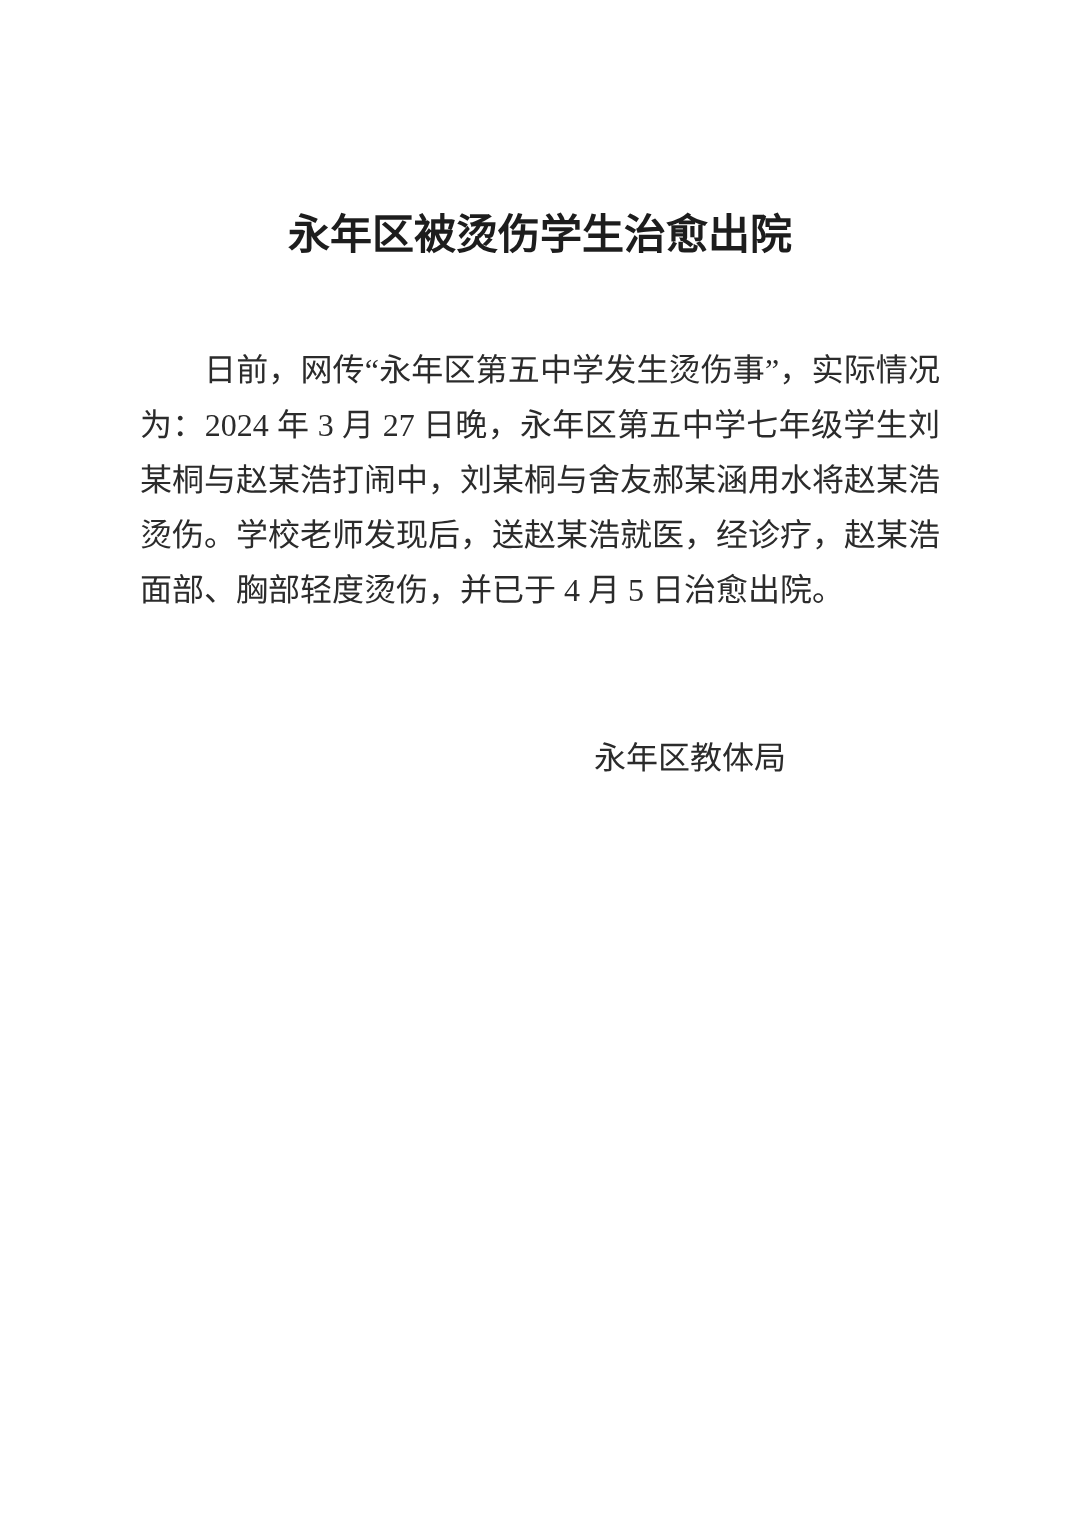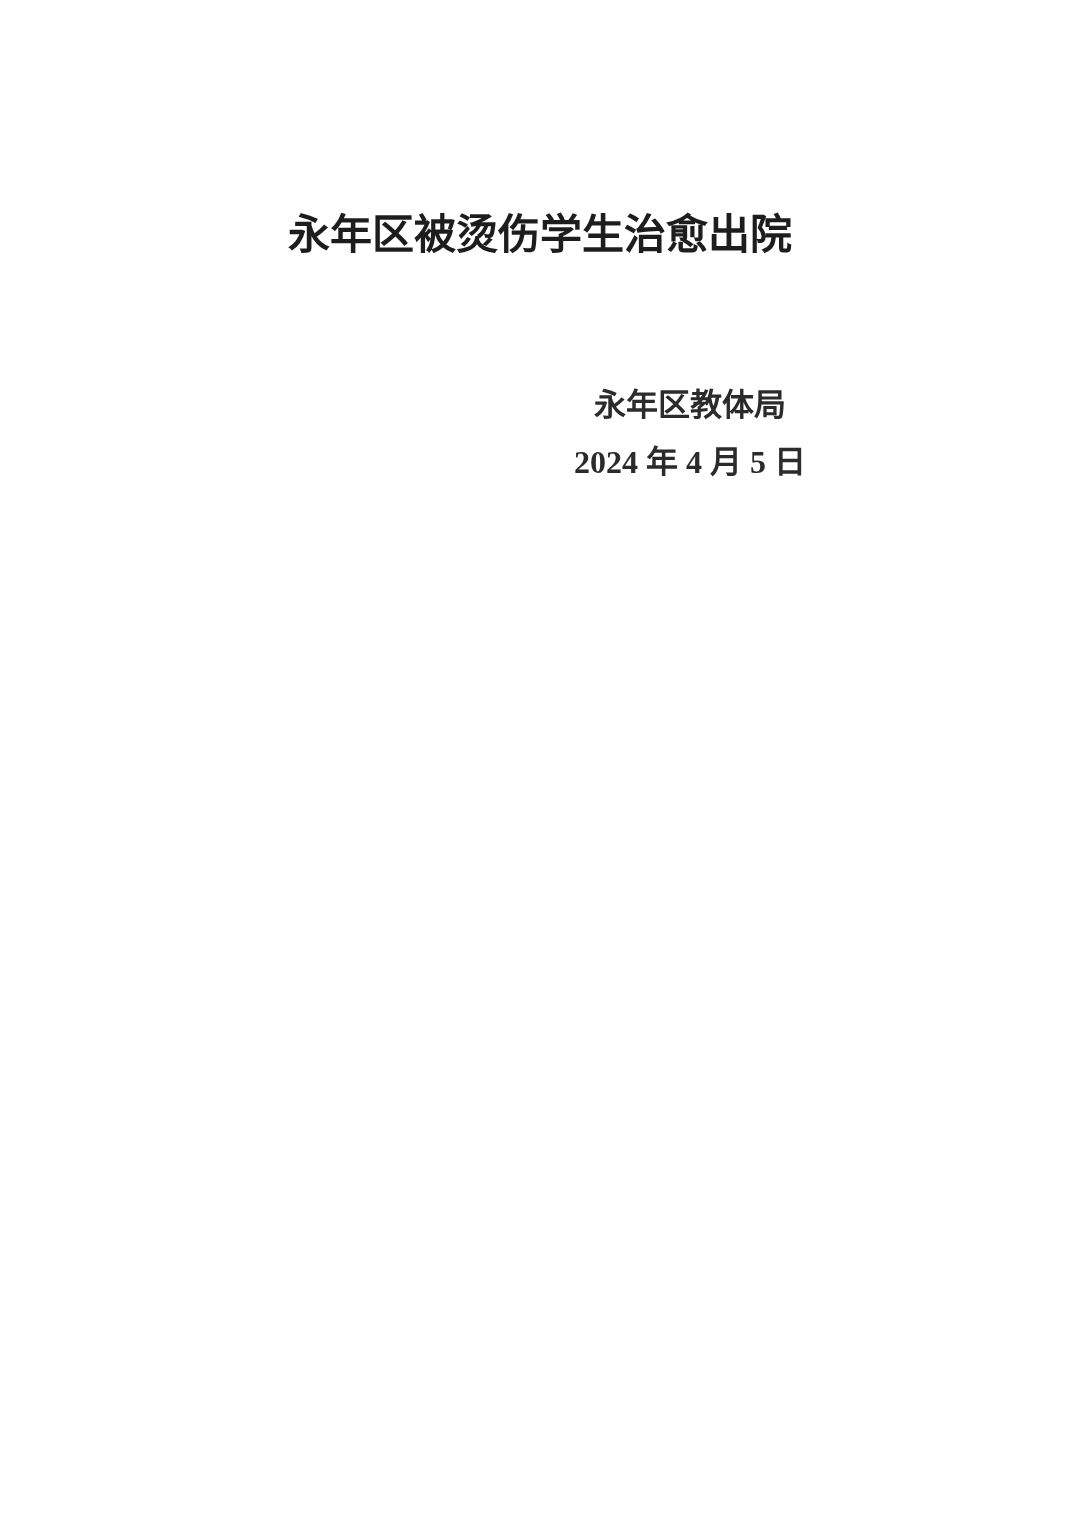--- a/index.html
+++ b/index.html
@@ -40,34 +40,33 @@
     margin: 0;
     text-indent: 2em;
   }
   .signature-block {
     width: 500px;
     margin: 112px 0 0 auto;
     text-align: center;
     font-size: 32px;
     line-height: 57px;
     color: #2b2b2b;
-    font-weight: bold;
   }
   .signature-line {
     margin: 0;
   }
 </style>
 </head>
 <body>
 
 <div class="page">
 
   <h1 class="title">永年区被烫伤学生治愈出院</h1>
 
   <div class="body-text">
+    <p class="para">日前，网传“永年区第五中学发生烫伤事”，实际情况为：2024 年 3 月 27 日晚，永年区第五中学七年级学生刘某桐与赵某浩打闹中，刘某桐与舍友郝某涵用水将赵某浩烫伤。学校老师发现后，送赵某浩就医，经诊疗，赵某浩面部、胸部轻度烫伤，并已于 4 月 5 日治愈出院。</p>
   </div>
 
   <div class="signature-block">
     <p class="signature-line">永年区教体局</p>
-    <p class="signature-line">2024 年 4 月 5 日</p>
   </div>
 
 </div>
 
 </body></html>

